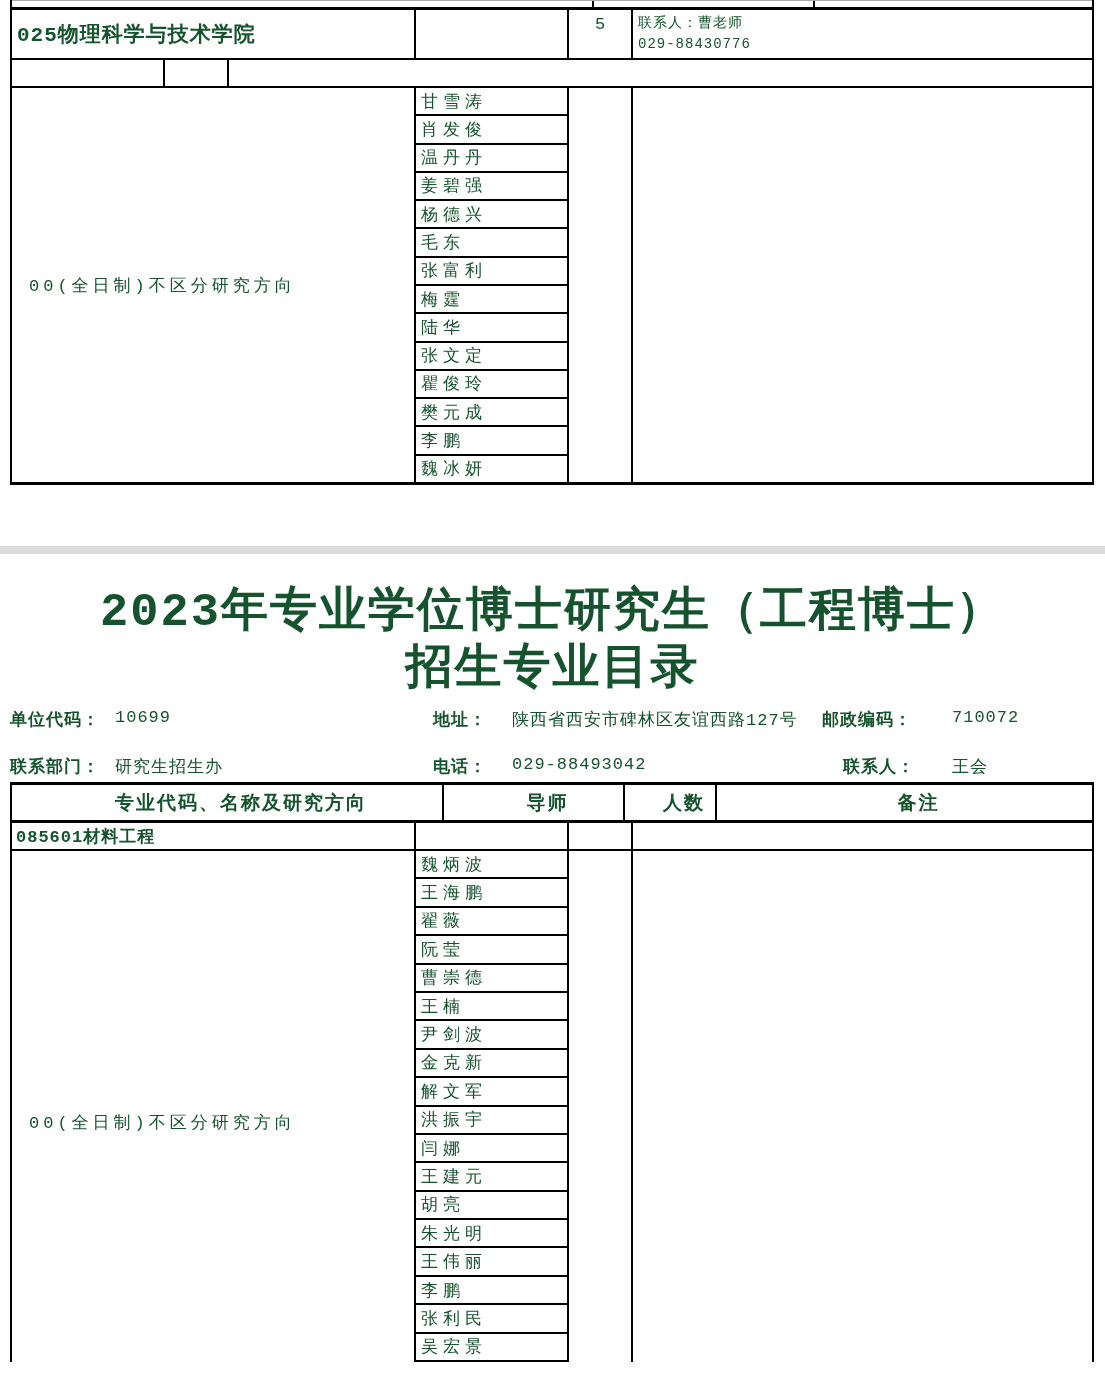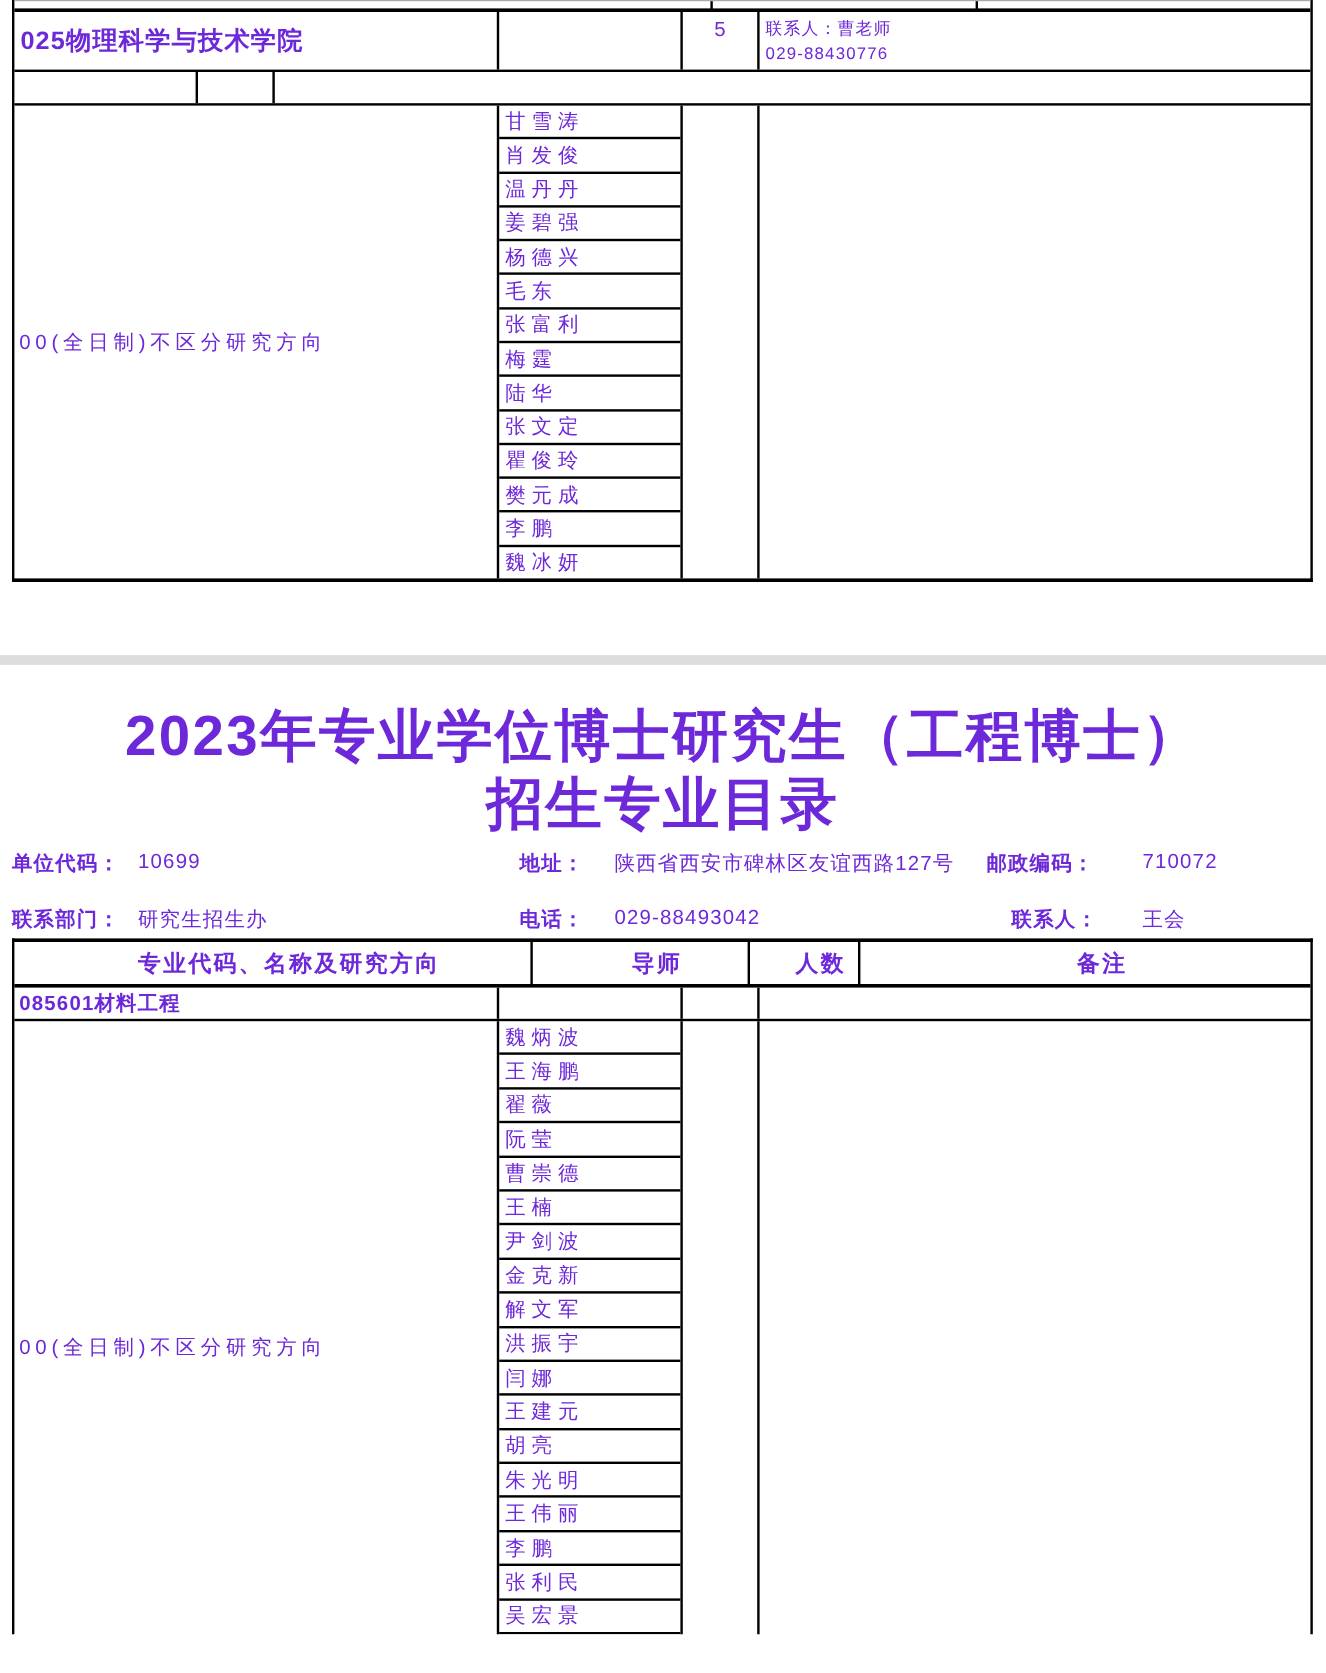--- a/index.html
+++ b/index.html
@@ -3,22 +3,22 @@
 <meta charset="utf-8">
 <style>
   * { box-sizing: border-box; margin: 0; padding: 0; }
   html,body { background:#fff; }
   .page {
     position: relative;
     width: 1105px;
     height: 1362px;
     background: #fff;
     overflow: hidden;
-    font-family: Liberation Sans, sans-serif;
-    color: #6d28d9;
+    font-family: Liberation Mono, monospace;
+    color: #14532d;
   }
 
   
   .tbl { position: absolute; left: 10px; width: 1084px; border-left: 2px solid #000; border-right: 2px solid #000; }
   .row { display: flex; width: 100%; border-bottom: 2px solid #000; }
   .cell { position: relative; }
   .c1 { width: 404px; border-right: 2px solid #000; }
   .c2 { width: 153px; border-right: 2px solid #000; }
   .c3 { width: 64px;  border-right: 2px solid #000; }
   .c4 { flex: 1; }
@@ -43,21 +43,21 @@
     display: flex; align-items: center;
     font-weight: bold; font-size: 17px; letter-spacing: 1px;
     padding-left: 4px;
   }
 
   .row-big { border-bottom: none; }
   .t1 .row-big { height: 394px; }
   .direction-cell {
     display: flex; align-items: center;
     font-size: 17px; letter-spacing: 4px;
-    padding-left: 4px;
+    padding-left: 17px;
   }
   .names { display: flex; flex-direction: column; height: 100%; }
   .list-cell {
     display: flex; align-items: center;
     font-size: 17px; letter-spacing: 5px;
     padding-left: 5px;
     border-bottom: 2px solid #000;
     overflow: hidden;
   }
   .t1 .list-cell { flex: 1 1 auto; }

